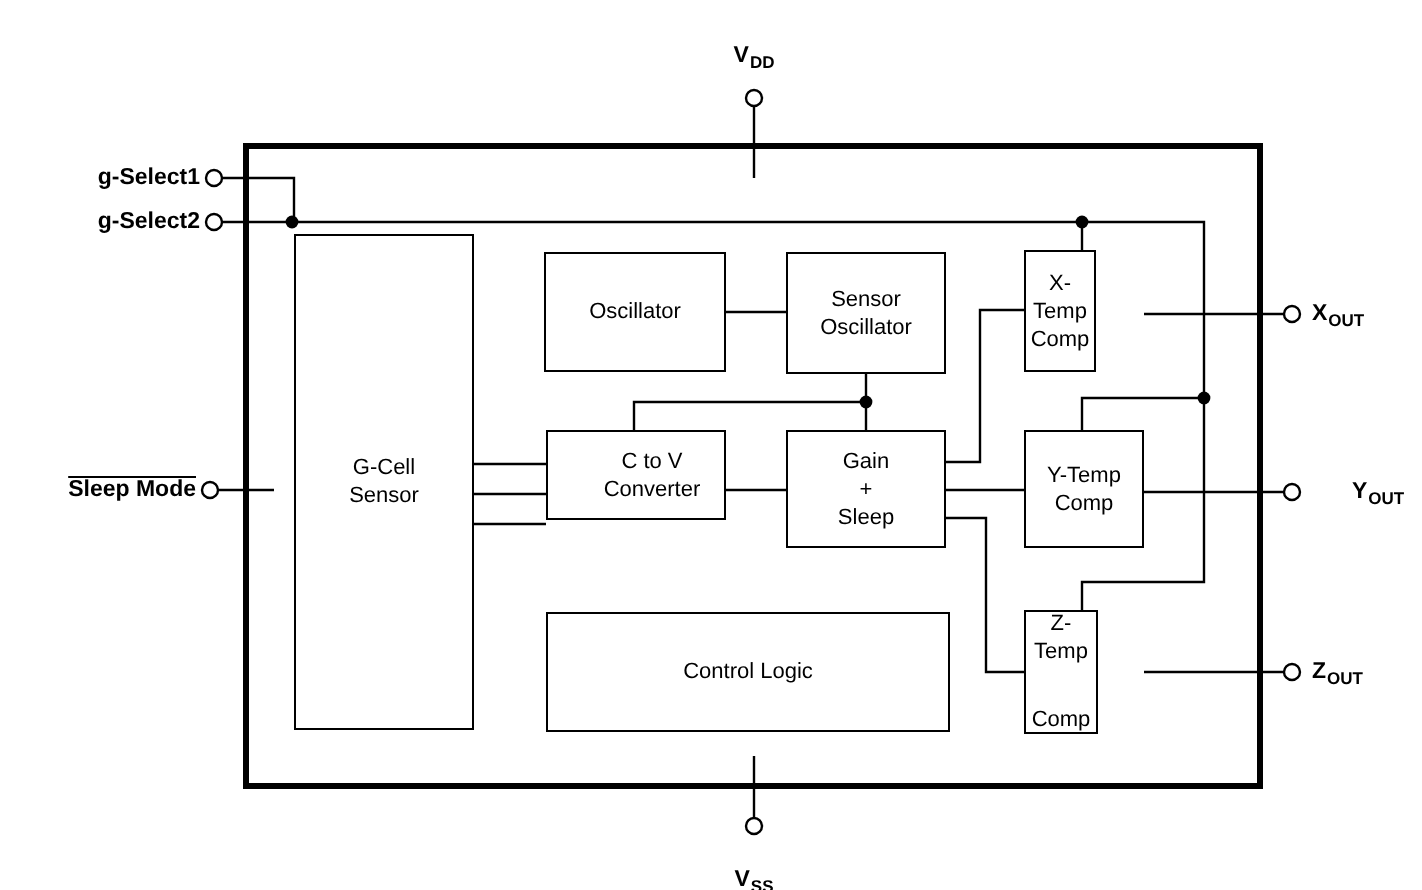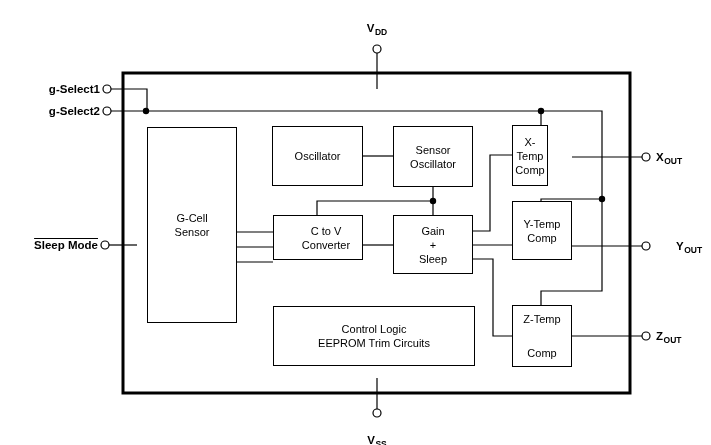--- a/index.html
+++ b/index.html
@@ -57,21 +57,21 @@
       <circle cx="377" cy="49" r="4" class="pin-circle"></circle>
       <circle cx="377" cy="413" r="4" class="pin-circle"></circle>
       <circle cx="107" cy="89" r="4" class="pin-circle"></circle>
       <circle cx="107" cy="111" r="4" class="pin-circle"></circle>
       <circle cx="105" cy="245" r="4" class="pin-circle"></circle>
       <circle cx="646" cy="157" r="4" class="pin-circle"></circle>
       <circle cx="646" cy="246" r="4" class="pin-circle"></circle>
       <circle cx="646" cy="336" r="4" class="pin-circle"></circle>
     </svg>
   <div>
-      <div class="block" style="left: 147px; top: 127px; width: 90px; height: 196px;">
+      <div class="block" style="left: 147px; top: 117px; width: 90px; height: 248px;">
         <span>G-Cell</span>
         <span>Sensor</span>
       </div>
       <div class="block" style="left: 272px; top: 126px; width: 91px; height: 60px;">
         <span>Oscillator</span>
       </div>
       <div class="block" style="left: 393px; top: 126px; width: 80px; height: 61px;">
         <span>Sensor</span>
         <span>Oscillator</span>
       </div>
@@ -79,31 +79,30 @@
         <span>C to V</span>
         <span>Converter</span>
       </div>
       <div class="block" style="left: 393px; top: 215px; width: 80px; height: 59px;">
         <span>Gain</span>
         <span>+</span>
         <span>Sleep</span>
       </div>
       <div class="block" style="left: 273px; top: 306px; width: 202px; height: 60px;">
         <span>Control Logic</span>
-        <span>EEPROM Trim Circuits</span>
       </div>
       <div class="block" style="left: 512px; top: 125px; width: 36px; height: 61px;">
         <span>X-Temp</span>
         <span>Comp</span>
       </div>
-      <div class="block" style="left: 512px; top: 201px; width: 60px; height: 59px;">
+      <div class="block" style="left: 512px; top: 215px; width: 60px; height: 59px;">
         <span>Y-Temp</span>
         <span>Comp</span>
       </div>
-      <div class="block" style="left: 512px; top: 305px; width: 60px; height: 62px; gap: 20px;">
+      <div class="block" style="left: 512px; top: 305px; width: 37px; height: 62px; gap: 20px;">
         <span>Z-Temp</span>
         <span>Comp</span>
       </div>
     </div>
   <div>
       <div class="pin-label above" style="left: 327px; top: 20px;"><span class="main">V</span><span class="sub">DD</span></div>
       <div class="pin-label below" style="left: 327px; top: 420px; margin-top: 12px;"><span class="main">V</span><span class="sub">SS</span></div>
       <div class="pin-label left" style="right: 611px; top: 81px; margin-left: 30px;"><span class="main">g-Select1</span></div>
       <div class="pin-label left" style="right: 611px; top: 103px;"><span class="main">g-Select2</span></div>
       <div class="pin-label left" style="right: 613px; top: 237px;"><span class="main ov">Sleep Mode</span></div>

